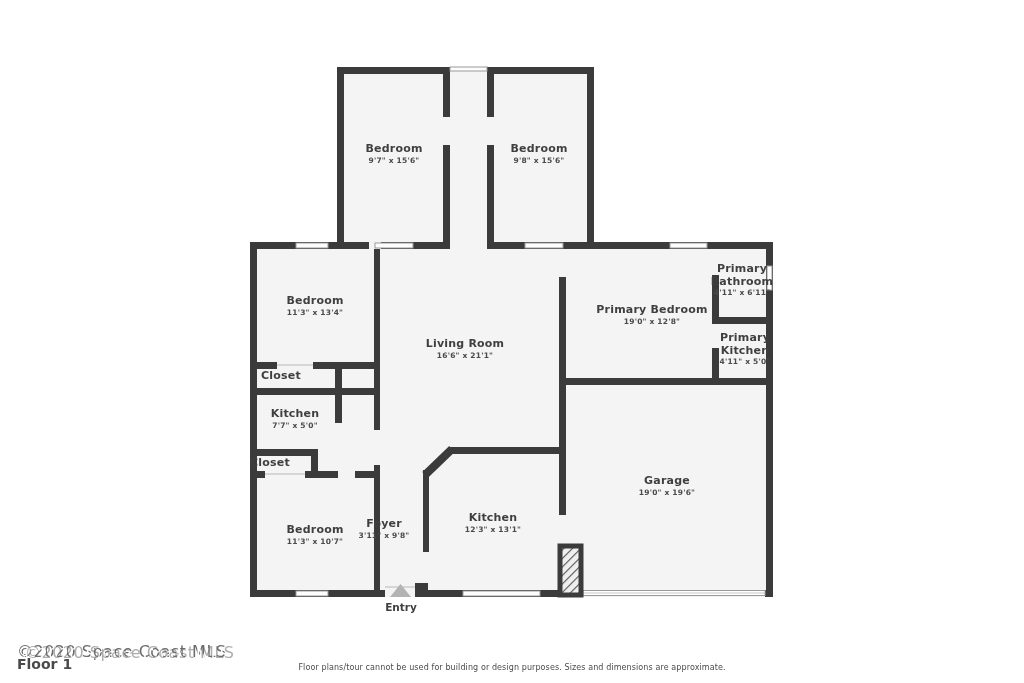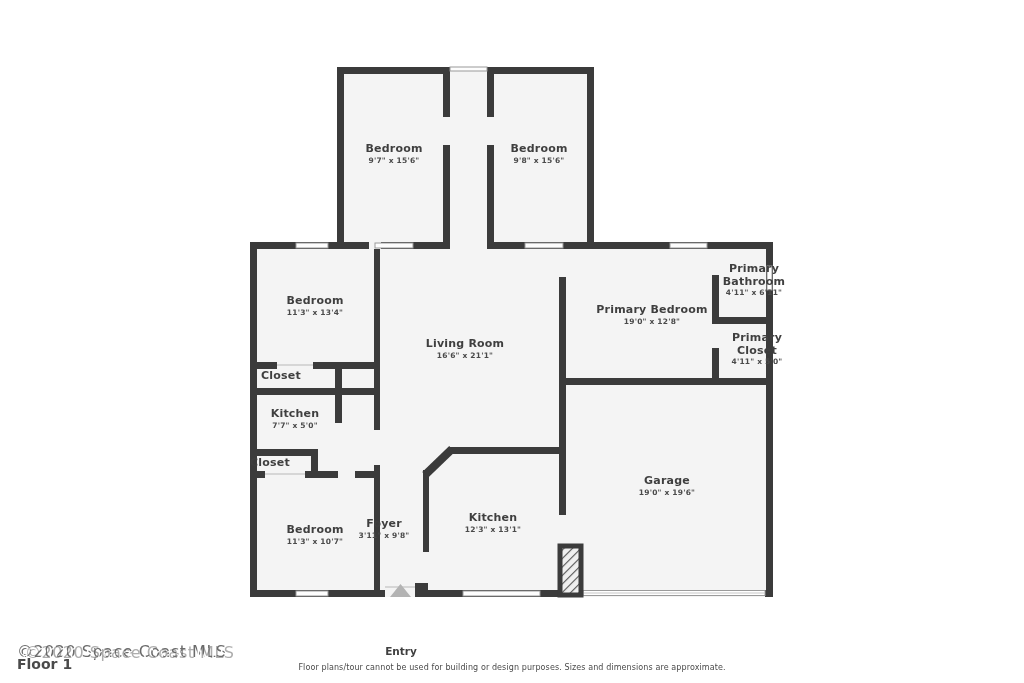--- a/index.html
+++ b/index.html
@@ -4,25 +4,25 @@
 <style>
   * { margin:0; padding:0; box-sizing:border-box; }
   html,body { width:1024px; height:683px; background:#ffffff; font-family:"DejaVu Sans", sans-serif; }
   #screen { position:relative; width:1024px; height:683px; background:#ffffff; overflow:hidden; }
   #plan-svg { position:absolute; left:0; top:0; }
 
   .room-label { position:absolute; transform:translate(-50%,-50%); display:flex; flex-direction:column;
                 align-items:center; text-align:center; line-height:1.3; color:#3f3f3f; white-space:nowrap; z-index:3; }
   .rname { font-size:11px; font-weight:bold; letter-spacing:0.2px; }
   .rdims { font-size:7.5px; font-weight:bold; color:#4a4a4a; letter-spacing:0.2px; }
-  .room-label.wrap { white-space:normal; width:74px;margin-left:12px; }
+  .room-label.wrap { white-space:normal; width:74px; }
   .room-label.wrap .rname { line-height:1.15; }
 
   #entry-label { position:absolute; left:401px; top:601px; transform:translateX(-50%);
-                 font-size:10.5px; font-weight:bold; color:#3f3f3f; z-index:3;margin-top:44px; }
+                 font-size:10.5px; font-weight:bold; color:#3f3f3f; z-index:3; }
 
   #watermark { position:absolute; left:4px; top:642px; width:280px; height:32px; z-index:4;
                font-size:16px; letter-spacing:0.5px;margin-left:13px; }
   #watermark span { position:absolute; white-space:nowrap; }
   .wm-a { left:0; top:0; color:#6b6b6b; }
   .wm-b { left:4px; top:3px; color:#ffffff; }
   .wm-c { left:8px; top:1px; color:rgba(105,105,105,0.55); }
 
   #floor-label { position:absolute; left:17px; top:656px; font-size:14px; font-weight:bold; color:#4a4a4a; z-index:5; }
   #disclaimer { position:absolute; left:0; top:663px; width:1024px; text-align:center;
@@ -148,21 +148,21 @@
   </div>
   <div class="room-label" style="left:652px;top:315px">
     <span class="rname">Primary Bedroom</span>
     <span class="rdims">19'0" x 12'8"</span>
   </div>
   <div class="room-label wrap" style="left:742px;top:281px">
     <span class="rname">Primary Bathroom</span>
     <span class="rdims">4'11" x 6'11"</span>
   </div>
   <div class="room-label wrap" style="left:745px;top:350px">
-    <span class="rname">Primary Closet</span>
+    <span class="rname">Primary Kitchen</span>
     <span class="rdims">4'11" x 5'0"</span>
   </div>
   <div class="room-label" style="left:281px;top:376px">
     <span class="rname">Closet</span>
   </div>
   <div class="room-label" style="left:295px;top:419px">
     <span class="rname">Kitchen</span>
     <span class="rdims">7'7" x 5'0"</span>
   </div>
   <div class="room-label" style="left:270px;top:463px">

